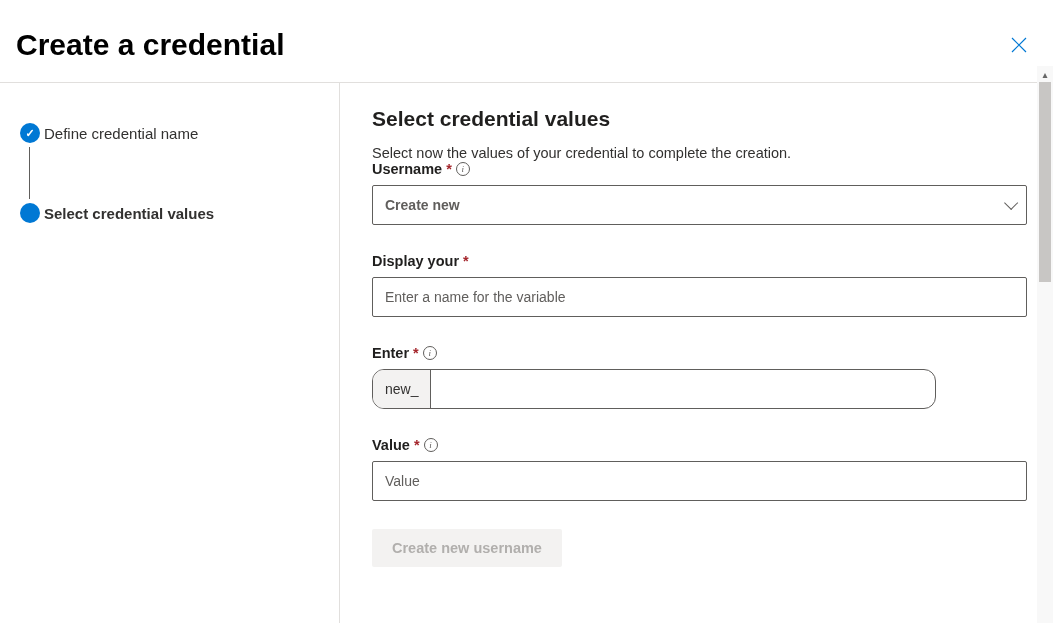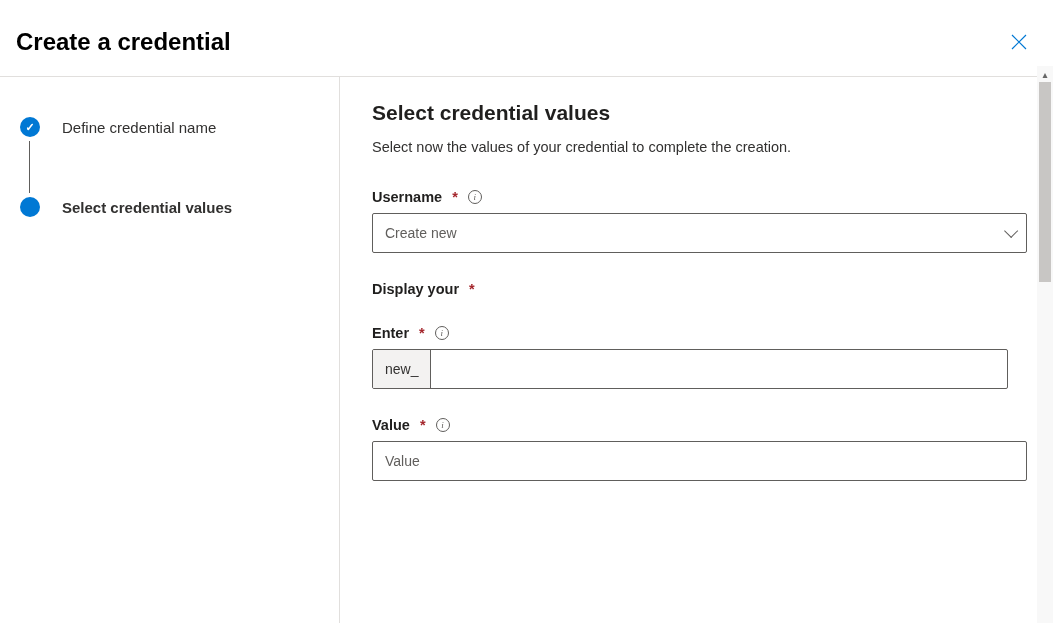--- a/index.html
+++ b/index.html
@@ -14,21 +14,21 @@
       position: relative;
     }
     .header {
       display: flex;
       justify-content: space-between;
       align-items: center;
       padding: 28px 20px 20px 16px;
       border-bottom: 1px solid #e1dfdd;
     }
     .header-title {
-      font-size: 24px;
+      font-size: 30px;
       font-weight: 700;
       color: #000;
     }
     .close-btn {
       width: 28px;
       height: 28px;
       display: flex;
       align-items: center;
       justify-content: center;
       color: #0078d4;
@@ -40,21 +40,21 @@
       height: calc(100% - 76px);
     }
     .sidebar {
       width: 340px;
       padding: 40px 20px 20px 20px;
       border-right: 1px solid #e1dfdd;
     }
     .step {
       display: flex;
       align-items: center;
-      gap: 22px;
+      gap: 4px;
       position: relative;
     }
     .step + .step { margin-top: 60px; }
     .step-circle {
       width: 20px;
       height: 20px;
       border-radius: 50%;
       background: #0078d4;
       display: flex;
       align-items: center;
@@ -89,27 +89,26 @@
     }
     .main-title {
       font-size: 21px;
       font-weight: 600;
       color: #201f1e;
       margin-bottom: 14px;
     }
     .main-subtitle {
       font-size: 14.5px;
       color: #323130;
-      margin-bottom: 34px;
     }
     .field-block { margin-bottom: 28px; }
     .field-label {
       display: flex;
       align-items: center;
-      gap: 10px;
+      gap: 4px;
       font-size: 14.5px;
       font-weight: 600;
       color: #201f1e;
       margin-bottom: 8px;
     }
     .req { color: #a4262c; }
     .info-icon {
       width: 14px;
       height: 14px;
       border: 1px solid #605e5c;
@@ -134,35 +133,35 @@
       color: #323130;
       background: #fff;
     }
     .text-input::placeholder { color: #605e5c; }
     .select-box {
       display: flex;
       align-items: center;
       justify-content: space-between;
       cursor: pointer;
     }
-    .select-value { color: #605e5c; }
+    .select-value { color: #605e5c; font-weight: bold; }
     .chevron {
       display: inline-block;
       width: 10px;
       height: 10px;
       border-right: 1.5px solid #605e5c;
       border-bottom: 1.5px solid #605e5c;
       transform: rotate(45deg) translateY(-3px);
     }
     .prefix-wrap {
       display: flex;
-      width: 636px;
+      width: 564px;
       height: 40px;
       border: 1px solid #605e5c;
-      border-radius: 2px;
+      border-radius: 12px;
       overflow: hidden;
     }
     .prefix {
       background: #f3f2f1;
       border-right: 1px solid #605e5c;
       padding: 0 12px;
       display: flex;
       align-items: center;
       color: #323130;
       font-size: 14px;
@@ -256,20 +255,21 @@
         <span class="select-value">Create new</span>
         <span class="chevron"></span>
       </div>
     </div>
 
     <div class="field-block">
       <div class="field-label">
         <span>Display your</span>
         <span class="req">*</span>
       </div>
+      <input class="text-input" type="text" placeholder="Enter a name for the variable" style="">
     </div>
 
     <div class="field-block">
       <div class="field-label">
         <span>Enter</span>
         <span class="req">*</span>
         <span class="info-icon">i</span>
       </div>
       <div class="prefix-wrap">
         <div class="prefix">new_</div>
@@ -278,19 +278,20 @@
 
     <div class="field-block">
       <div class="field-label">
         <span>Value</span>
         <span class="req">*</span>
         <span class="info-icon">i</span>
       </div>
       <input class="text-input" type="text" placeholder="Value" style="">
     </div>
 
+    <button class="action-btn" disabled="">Create new username</button>
   </div>
 </div>
 
 <div class="scrollbar">
   <div class="sb-arrow">▴</div>
   <div class="sb-thumb"></div>
 </div>
 
 </body></html>

